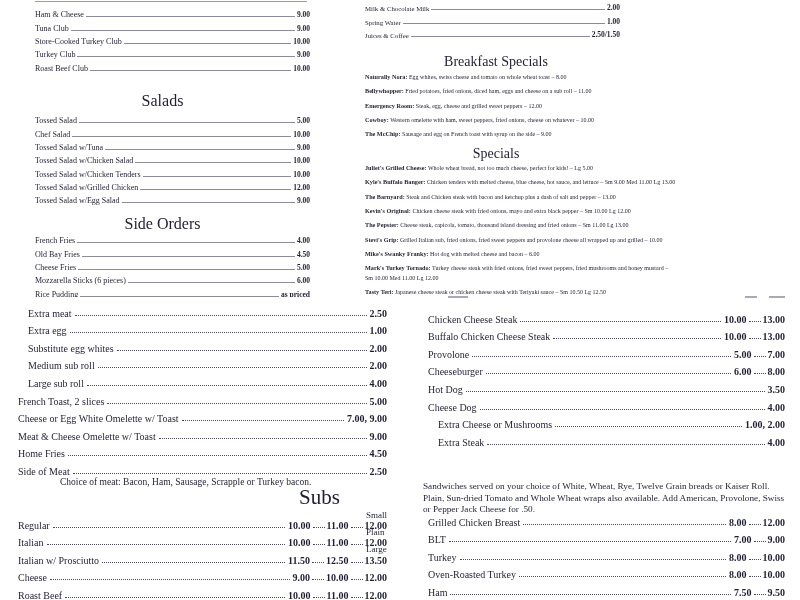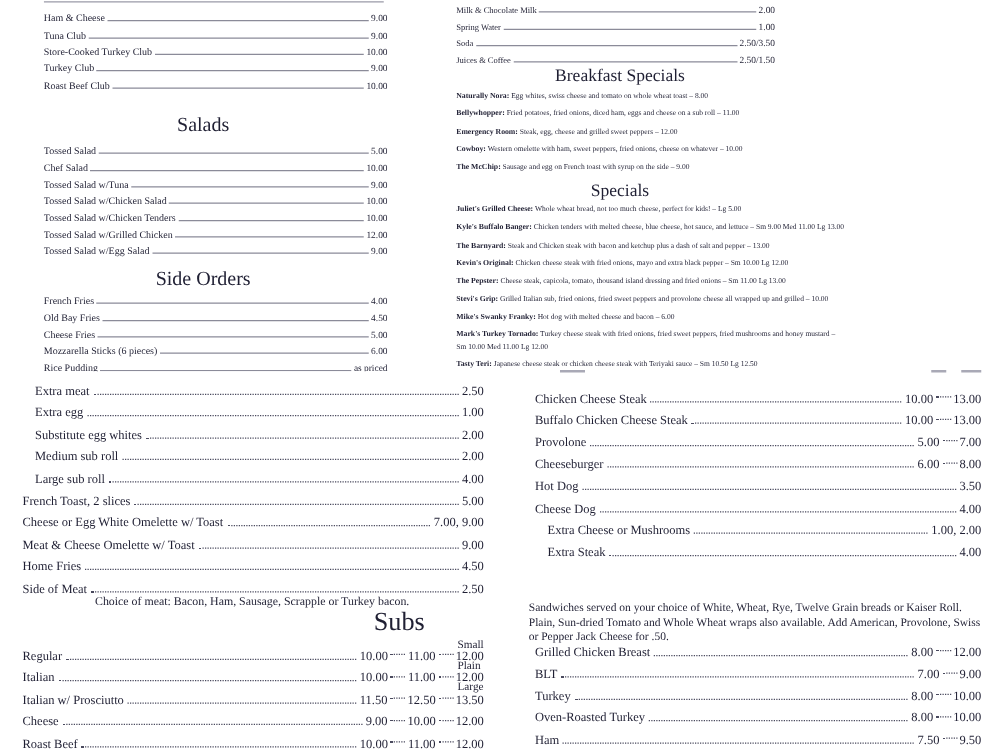--- a/index.html
+++ b/index.html
@@ -11,21 +11,21 @@
   .page{position:absolute;overflow:hidden;}
   #page-tl{left:35px;top:0;width:280px;height:297px;}
   #page-tr{left:365px;top:0;width:362px;height:297px;}
   #page-bl{left:0;top:297px;width:420px;height:303px;}
   #page-br{left:420px;top:285px;width:380px;height:315px;}
 
   .abs{position:absolute;}
   .rows{display:block;}
   .mrow{display:flex;align-items:flex-end;}
   .lbl,.price{white-space:nowrap;}
-  .prices{display:flex;align-items:center;}
+  .prices{display:flex;align-items:flex-end;font-weight:bold;}
   .leader{flex:1 1 auto;}
 
   
   .small .mrow{height:13.35px;font-size:8px;}
   .small .leader{border-bottom:1px solid #8b8b99;margin:0 2px 2px 2px;}
   .small .prices .price{font-size:7.5px;}
 
   
   #drinks .mrow{font-size:6.8px;}
 
@@ -223,27 +223,20 @@
       </div>
 
       <div class="mrow">
         <span class="lbl">Spring Water</span>
         <span class="leader"></span>
         <span class="prices">
           <span class="price">1.00</span>
         </span>
       </div>
 
-      <div class="mrow">
-        <span class="lbl">Soda</span>
-        <span class="leader"></span>
-        <span class="prices">
-          <span class="price">2.50/3.50</span>
-        </span>
-      </div>
 
       <div class="mrow">
         <span class="lbl">Juices &amp; Coffee</span>
         <span class="leader"></span>
         <span class="prices">
           <span class="price">2.50/1.50</span>
         </span>
       </div>
     </div>
 
@@ -364,21 +357,21 @@
 
       <div class="mrow">
         <span class="lbl">Side of Meat</span>
         <span class="leader"></span>
         <span class="prices">
           <span class="price">2.50</span>
         </span>
       </div>
     </div>
 
-  <div class="abs note" style="top:180px;left:76px;">Choice of meat: Bacon, Ham, Sausage, Scrapple or Turkey bacon.</div>
+  <div class="abs note" style="top:180px;left:60px;">Choice of meat: Bacon, Ham, Sausage, Scrapple or Turkey bacon.</div>
 
   <div class="abs" id="h-subs" style="top:188px;left:299px;">Subs</div>
 
   <div class="abs colhead" style="top:213px;right:33px;flex-direction:column;">
 
       <span>Small</span>
 
       <span>Plain</span>
 
       <span>Large</span>

